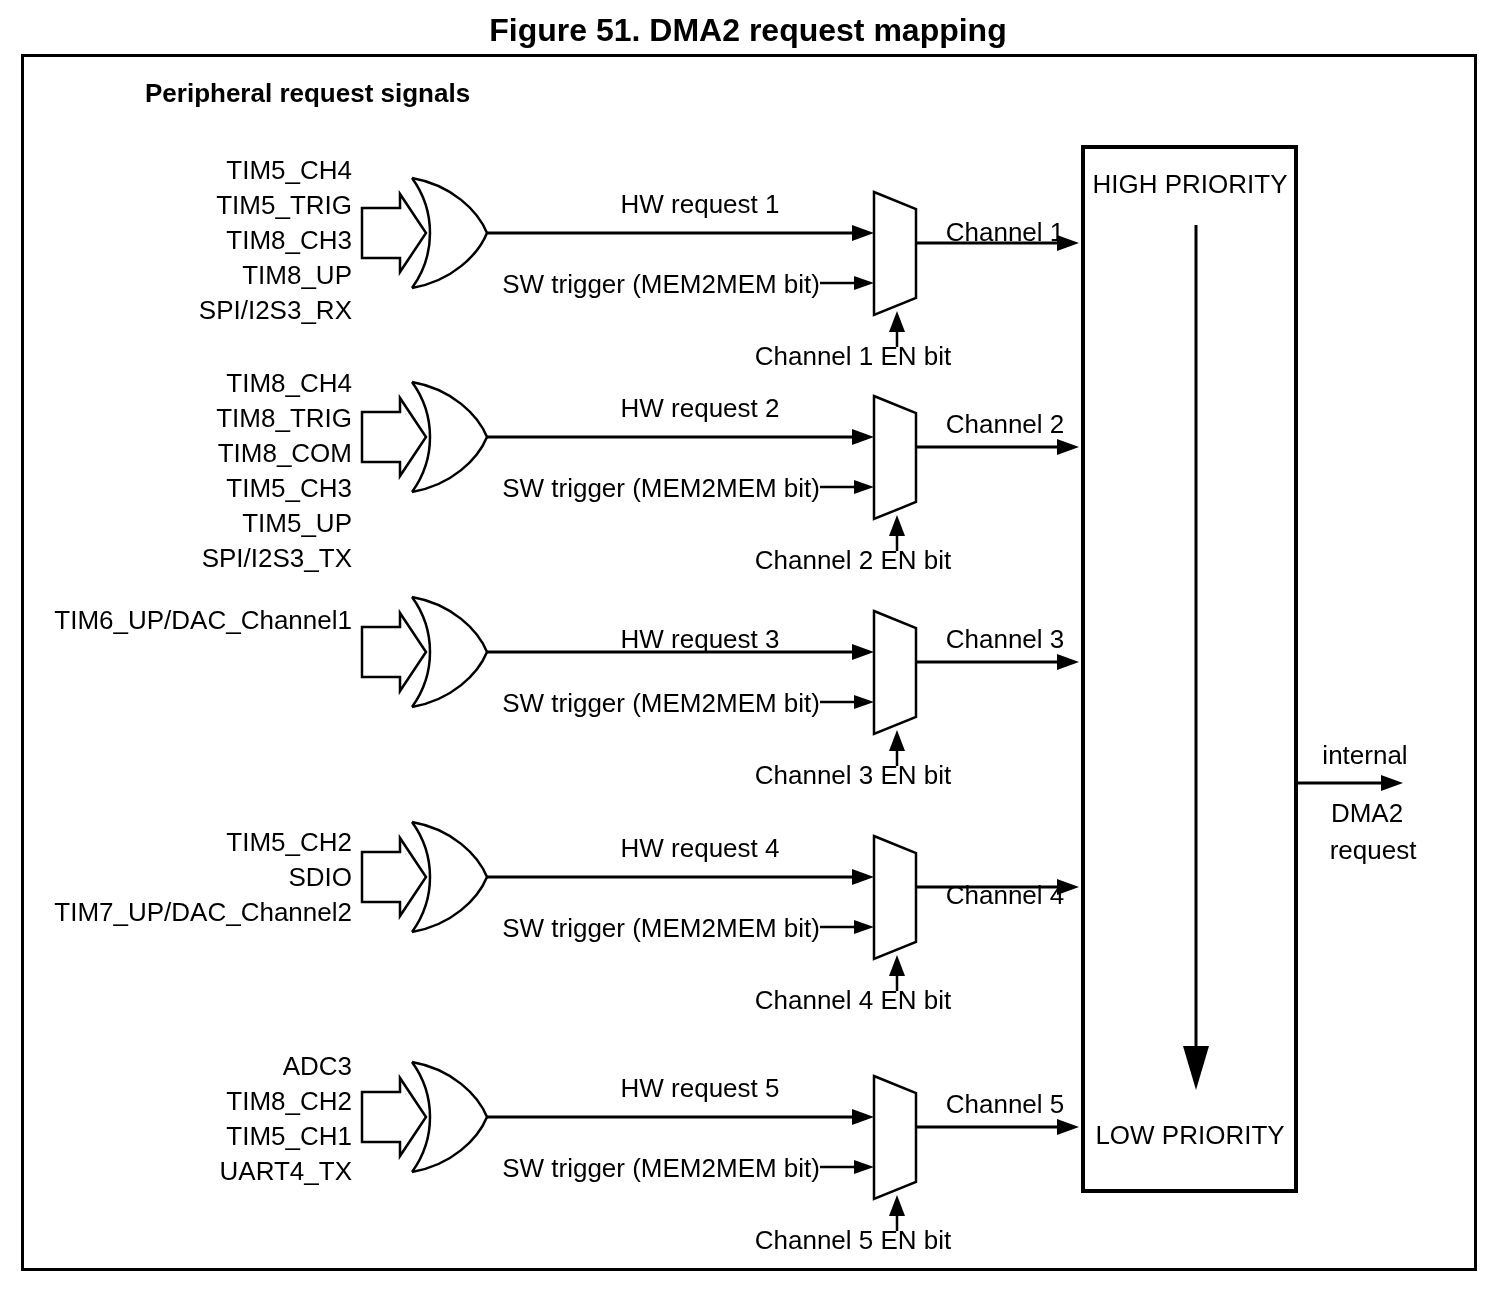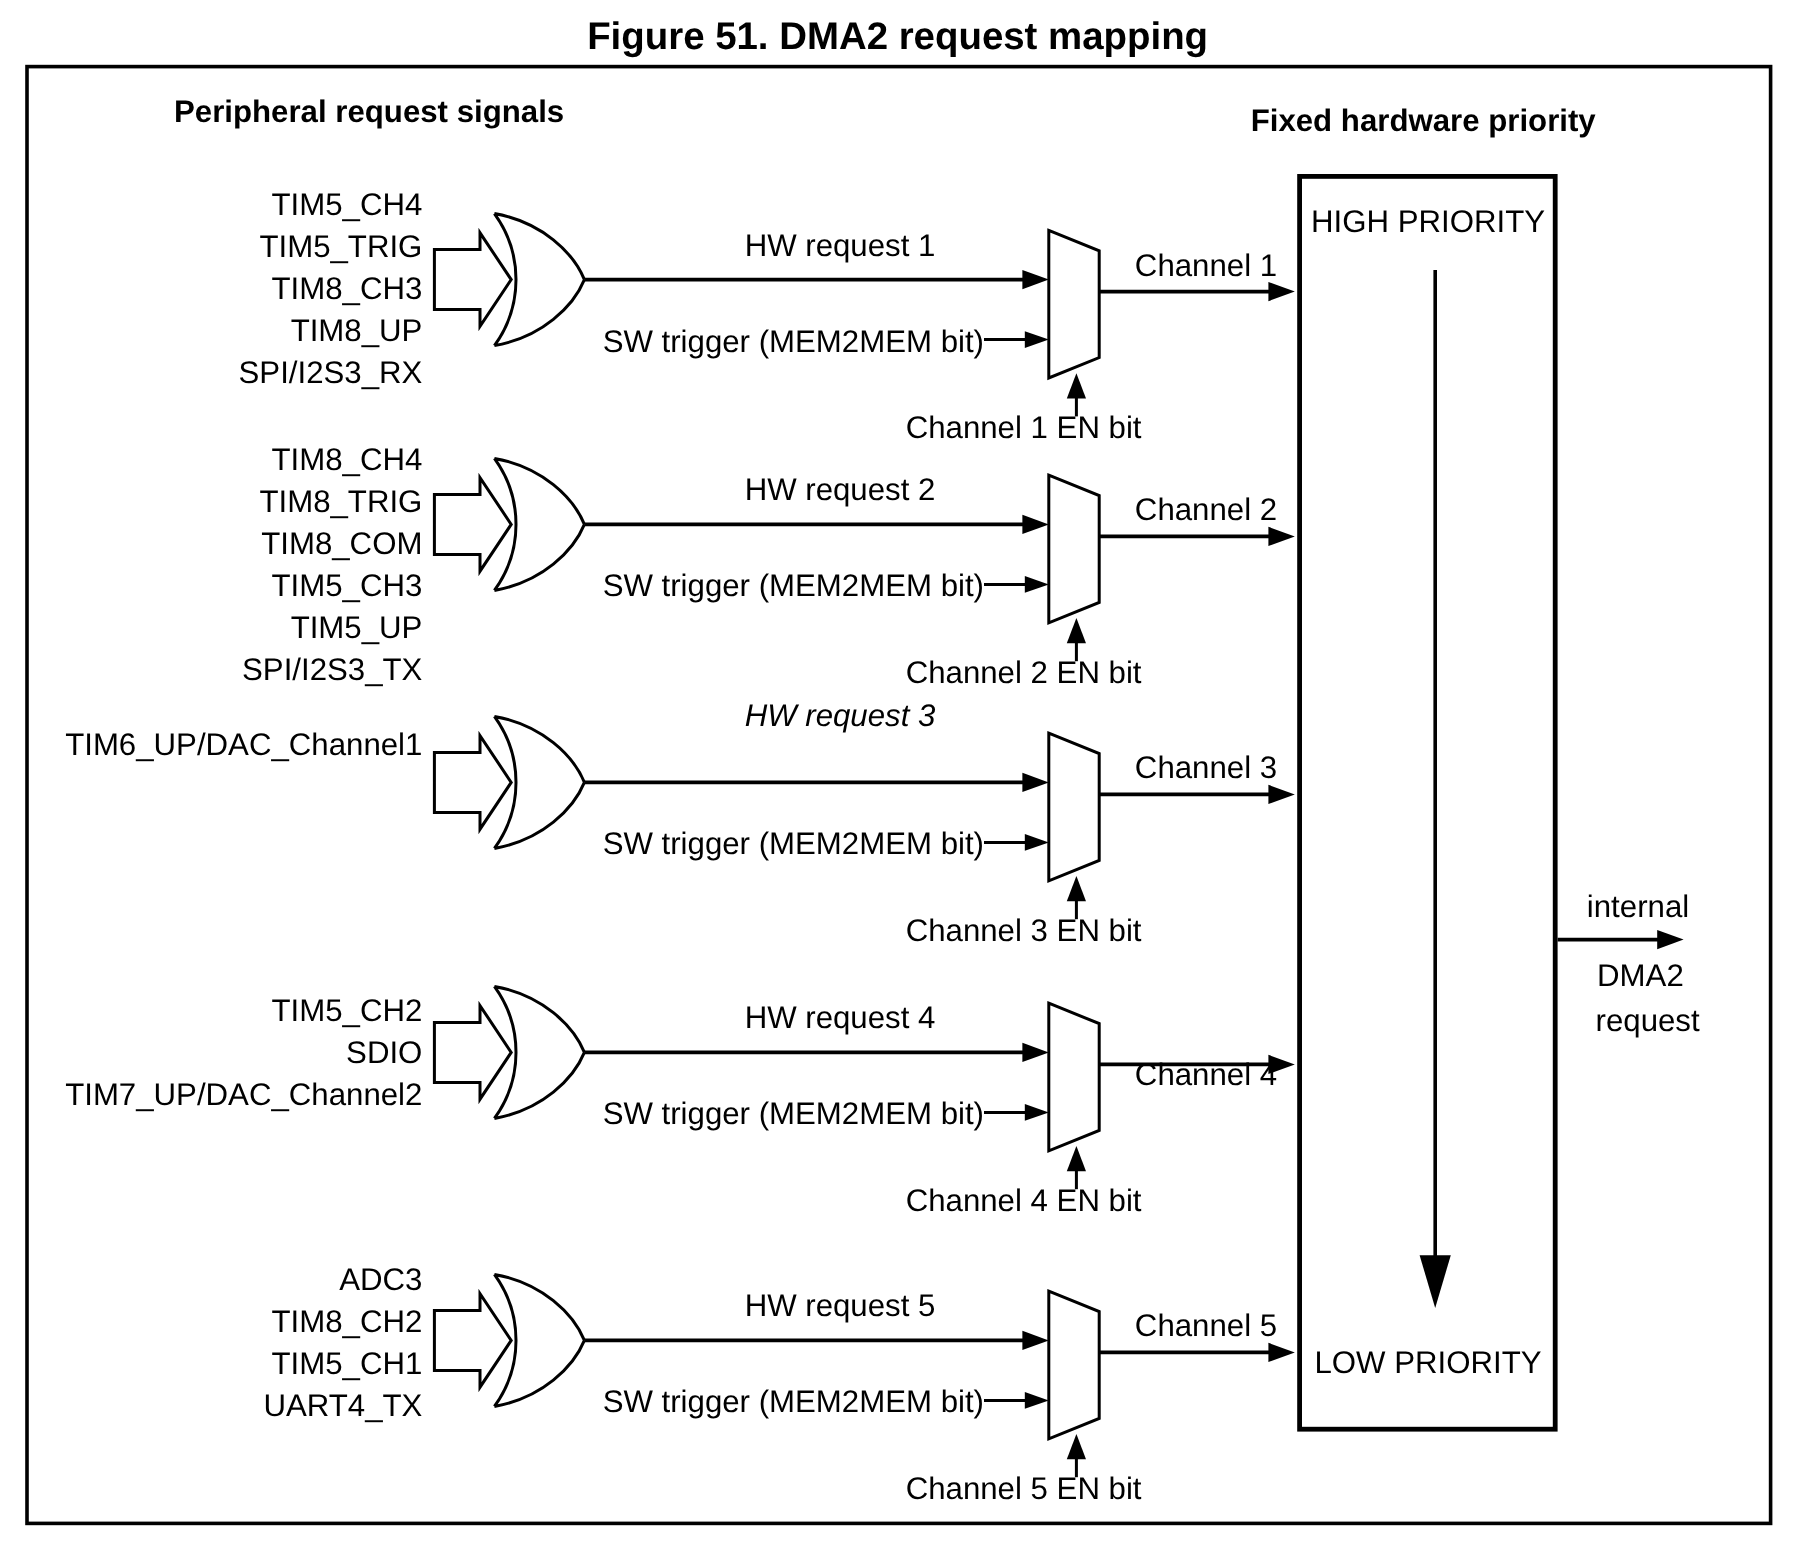--- a/index.html
+++ b/index.html
@@ -26,21 +26,20 @@
 <body>
 
 <div class="canvas">
 
   <div class="title">Figure 51. DMA2 request mapping</div>
 
   <div class="outer-border"></div>
 
   <div class="lbl bold" style="left:145px; top:78px;">Peripheral request signals</div>
 
-  <div class="lbl bold ctr" style="left:1186px; top:85px;">Fixed hardware priority</div>
 
   <svg id="diagram-svg" width="1498" height="1292" viewBox="0 0 1498 1292">
 
     <line x1="1196" y1="225" x2="1196" y2="1048" stroke="#000" stroke-width="3"></line>
     <polygon points="1196,1090 1183,1046 1209,1046" fill="#000"></polygon>
 
     <line x1="1298" y1="783" x2="1383" y2="783" stroke="#000" stroke-width="3"></line>
     <polygon points="1403,783 1381,775 1381,791" fill="#000"></polygon>
   <path d="M362 208 L400 208 L400 194 L426 233 L400 272 L400 258 L362 258 Z" fill="#fff" stroke="#000" stroke-width="2.5"></path>
       <path d="M412 178 C436 211 436 255 412 288 M412 178 C452 185 478 211 487 233 M412 288 C452 281 478 255 487 233" fill="none" stroke="#000" stroke-width="2.5"></path>
@@ -112,38 +111,38 @@
   <div id="rows-layer">
       <div class="signals" style="top: 152.5px;">
         <div>TIM5_CH4</div>
         <div>TIM5_TRIG</div>
         <div>TIM8_CH3</div>
         <div>TIM8_UP</div>
         <div>SPI/I2S3_RX</div>
       </div>
       <div class="lbl ctr" style="left: 700px; top: 189px;">HW request 1</div>
       <div class="sw-lbl" style="top: 269px;">SW trigger (MEM2MEM bit)</div>
-      <div class="lbl ctr" style="left: 1005px; top: 206px; text-align: right;">Channel 1</div>
+      <div class="lbl ctr" style="left: 1005px; top: 217px; text-align: right;">Channel 1</div>
       <div class="lbl ctr" style="left: 853px; top: 341px;">Channel 1 EN bit</div>
       <div class="signals" style="top: 366px;">
         <div>TIM8_CH4</div>
         <div>TIM8_TRIG</div>
         <div>TIM8_COM</div>
         <div>TIM5_CH3</div>
         <div>TIM5_UP</div>
         <div>SPI/I2S3_TX</div>
       </div>
       <div class="lbl ctr" style="left: 700px; top: 393px;">HW request 2</div>
       <div class="sw-lbl" style="top: 473px;">SW trigger (MEM2MEM bit)</div>
       <div class="lbl ctr" style="left: 1005px; top: 409px;">Channel 2</div>
       <div class="lbl ctr" style="left: 853px; top: 545px;">Channel 2 EN bit</div>
       <div class="signals" style="top: 602.5px;">
         <div>TIM6_UP/DAC_Channel1</div>
       </div>
-      <div class="lbl ctr" style="left: 700px; top: 581px; font-style: italic;">HW request 3</div>
+      <div class="lbl ctr" style="left: 700px; top: 624px;">HW request 3</div>
       <div class="sw-lbl" style="top: 688px;">SW trigger (MEM2MEM bit)</div>
       <div class="lbl ctr" style="left: 1005px; top: 624px;">Channel 3</div>
       <div class="lbl ctr" style="left: 853px; top: 760px;">Channel 3 EN bit</div>
       <div class="signals" style="top: 824.5px;">
         <div>TIM5_CH2</div>
         <div>SDIO</div>
         <div>TIM7_UP/DAC_Channel2</div>
       </div>
       <div class="lbl ctr" style="left: 700px; top: 833px;">HW request 4</div>
       <div class="sw-lbl" style="top: 913px;">SW trigger (MEM2MEM bit)</div>

